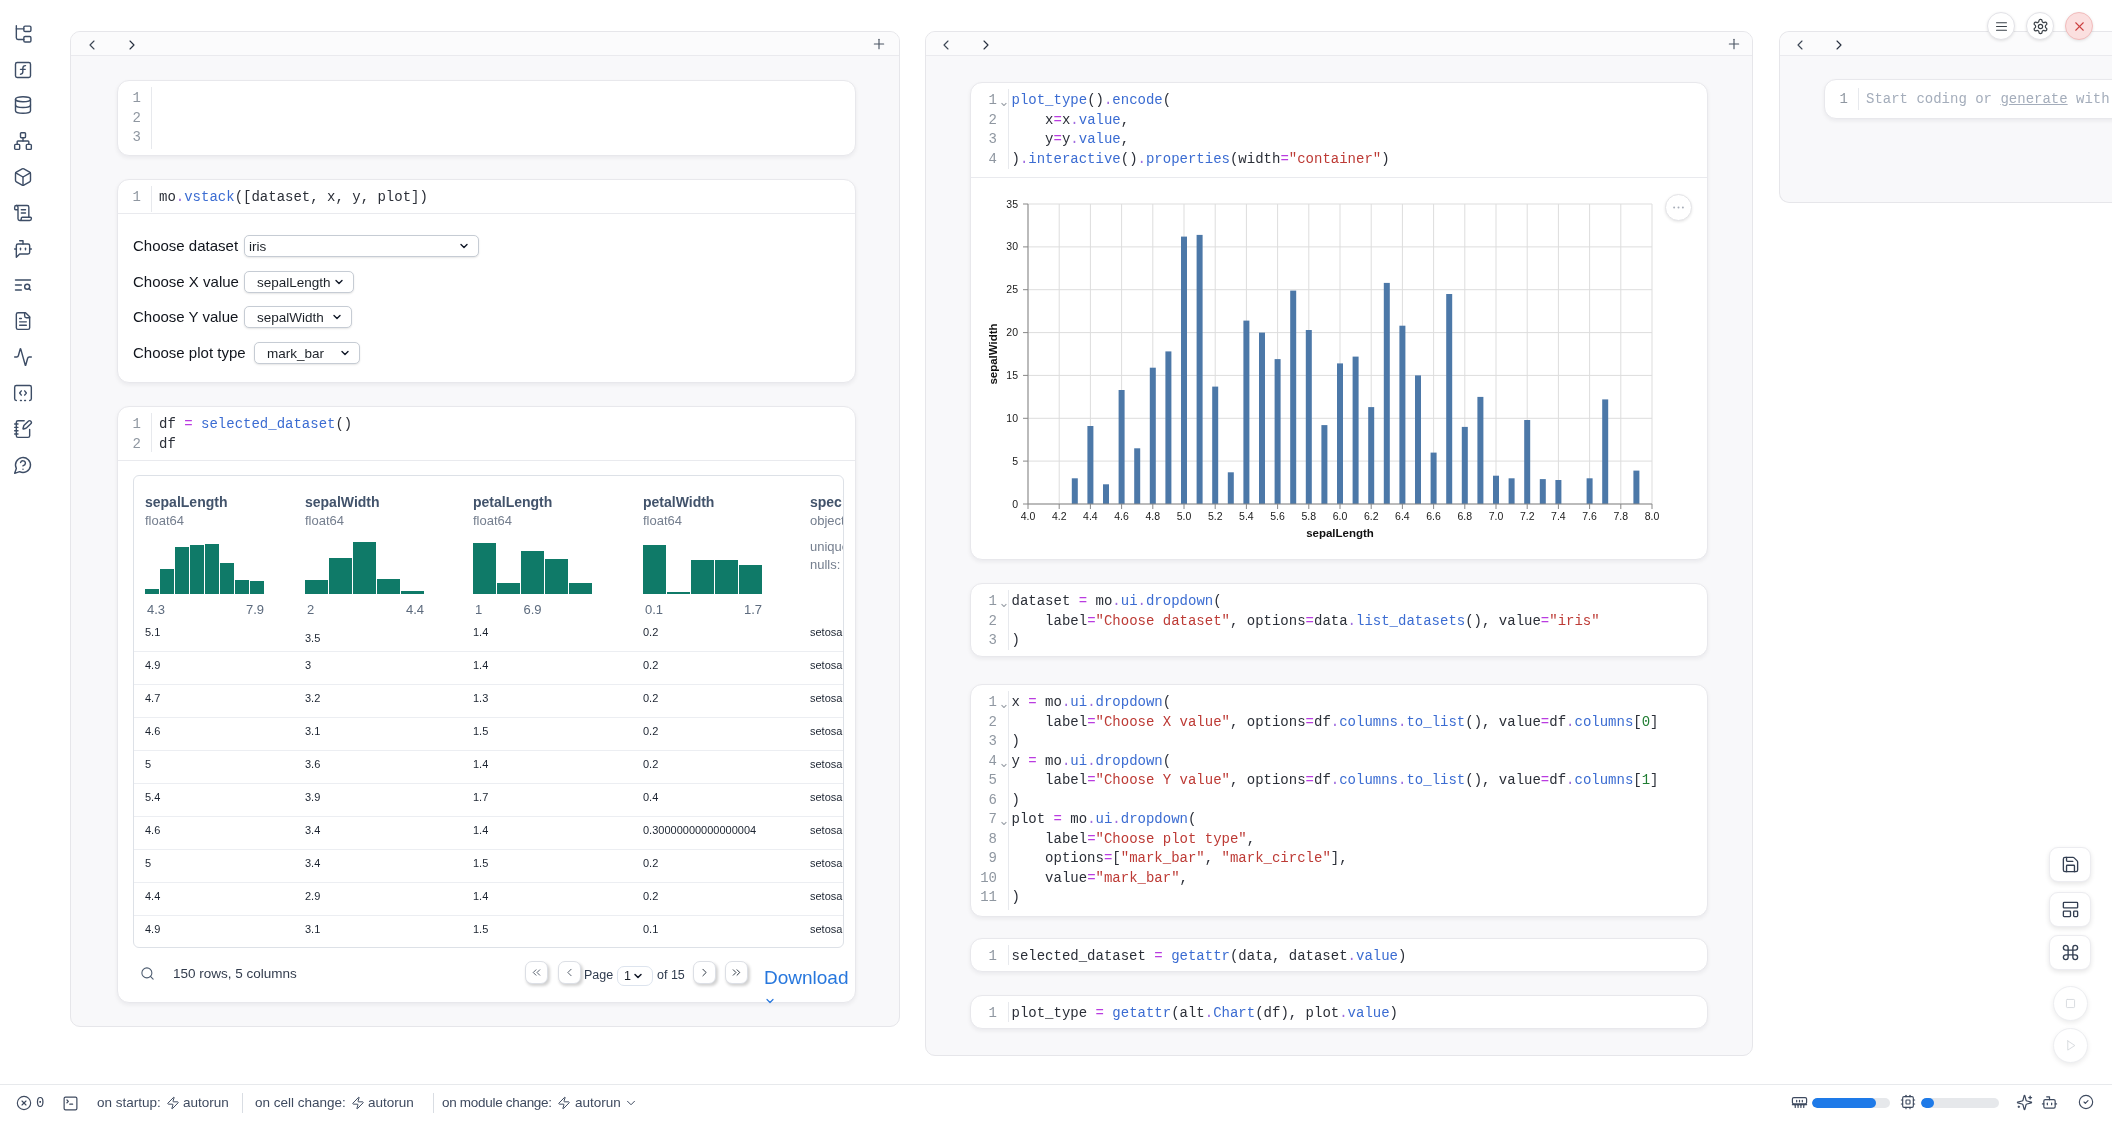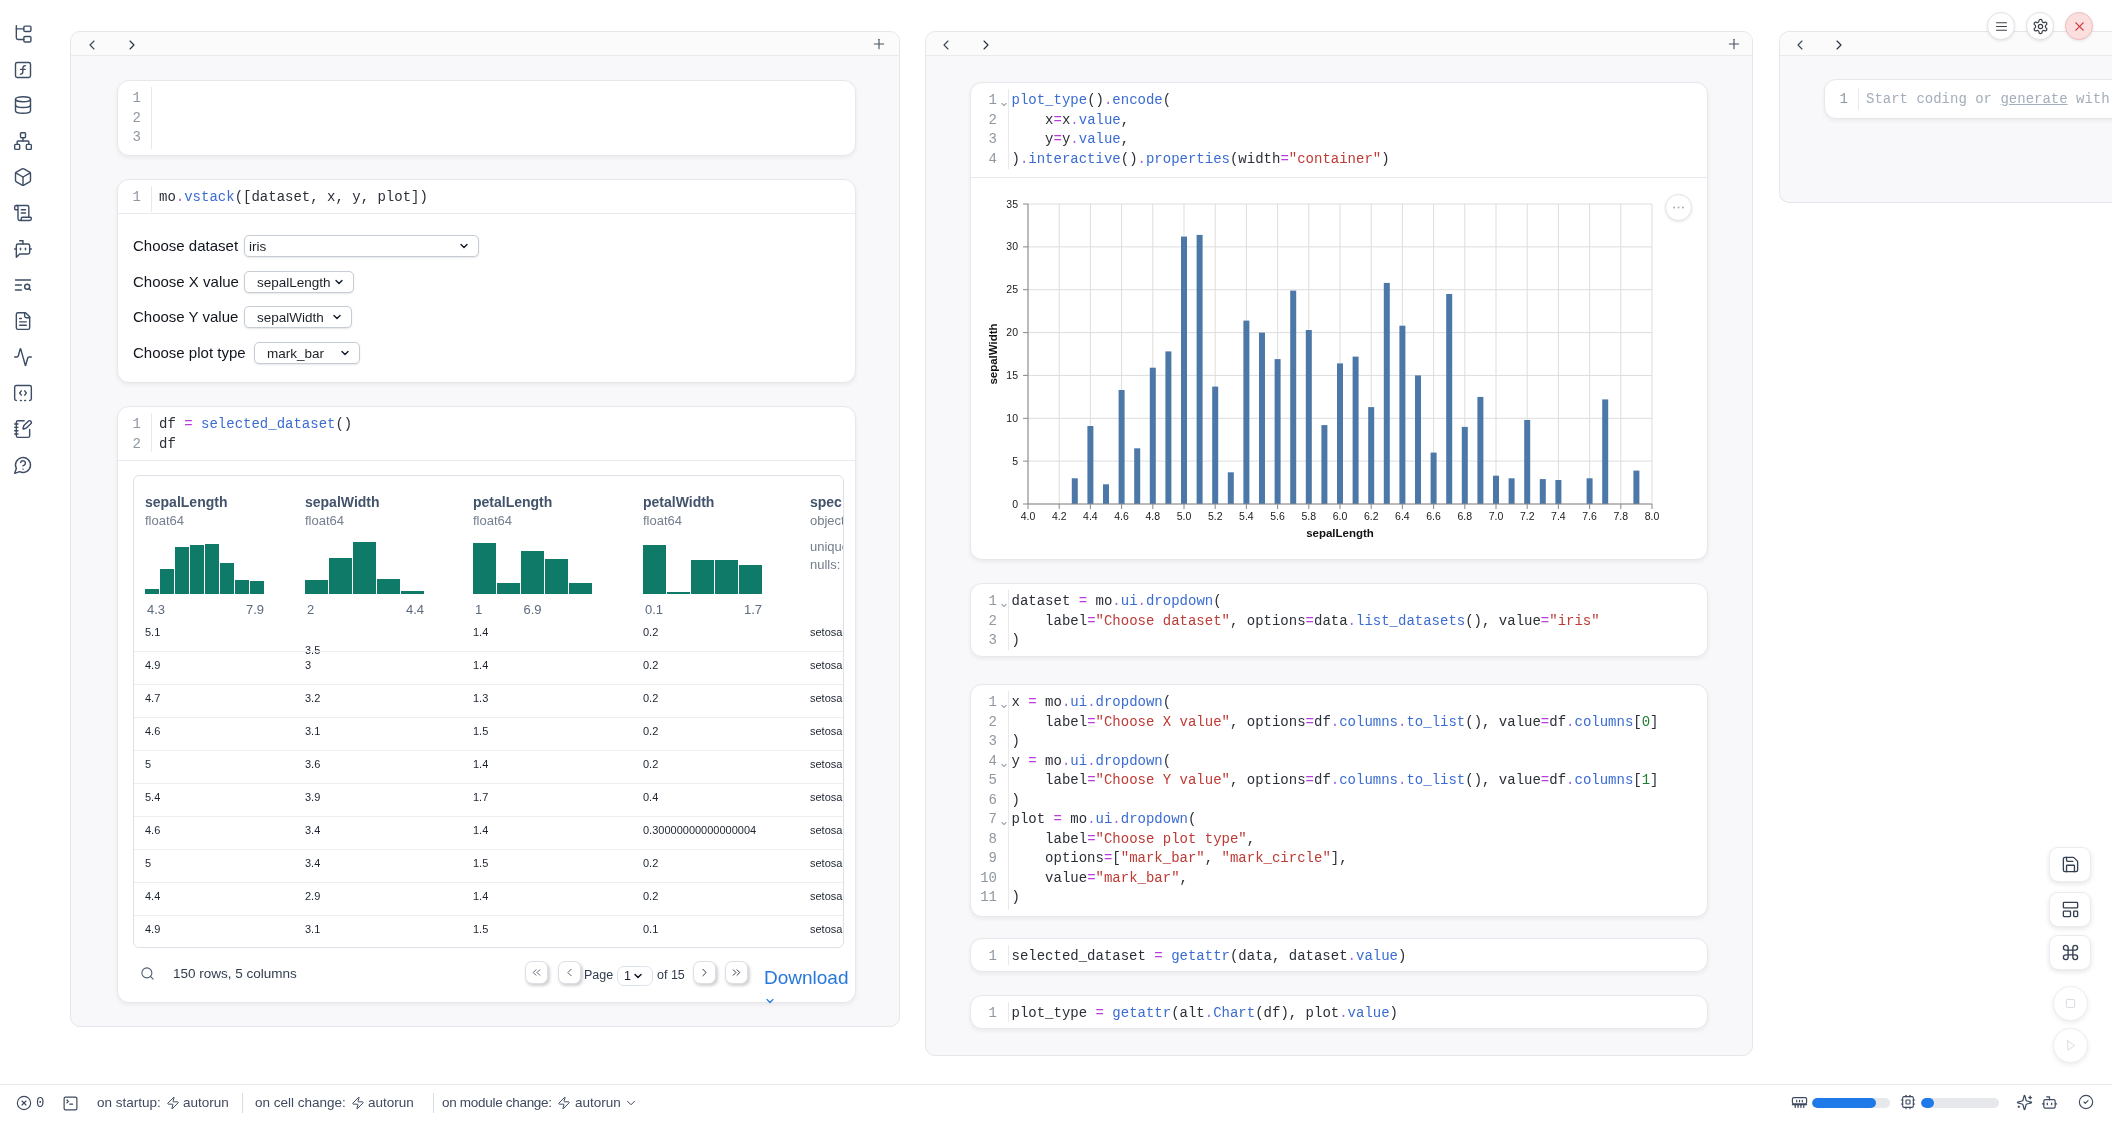--- a/index.html
+++ b/index.html
@@ -257,21 +257,21 @@
       </div>
       <div class="mm" style="left:13px;top:126px">4.3</div>
       <div class="mm" style="left:11px;top:126px;width:119px;text-align:right">7.9</div>
       <div class="mm" style="left:173px;top:126px">2</div>
       <div class="mm" style="left:171px;top:126px;width:119px;text-align:right">4.4</div>
       <div class="mm" style="left:341px;top:126px">1</div>
       <div class="mm" style="left:339px;top:126px;width:119px;text-align:center">6.9</div>
       <div class="mm" style="left:511px;top:126px">0.1</div>
       <div class="mm" style="left:509px;top:126px;width:119px;text-align:right">1.7</div>
       <div class="tv" style="left:11px;top:150px">5.1</div>
-      <div class="tv" style="left:171px;top:168px">3.5</div>
+      <div class="tv" style="left:171px;top:156px">3.5</div>
       <div class="tv" style="left:339px;top:150px">1.4</div>
       <div class="tv" style="left:509px;top:150px">0.2</div>
       <div class="tv" style="left:676px;top:150px">setosa</div>
       <div class="rowline" style="top:175px"></div>
       <div class="tv" style="left:11px;top:183px">4.9</div>
       <div class="tv" style="left:171px;top:183px">3</div>
       <div class="tv" style="left:339px;top:183px">1.4</div>
       <div class="tv" style="left:509px;top:183px">0.2</div>
       <div class="tv" style="left:676px;top:183px">setosa</div>
       <div class="rowline" style="top:208px"></div>

